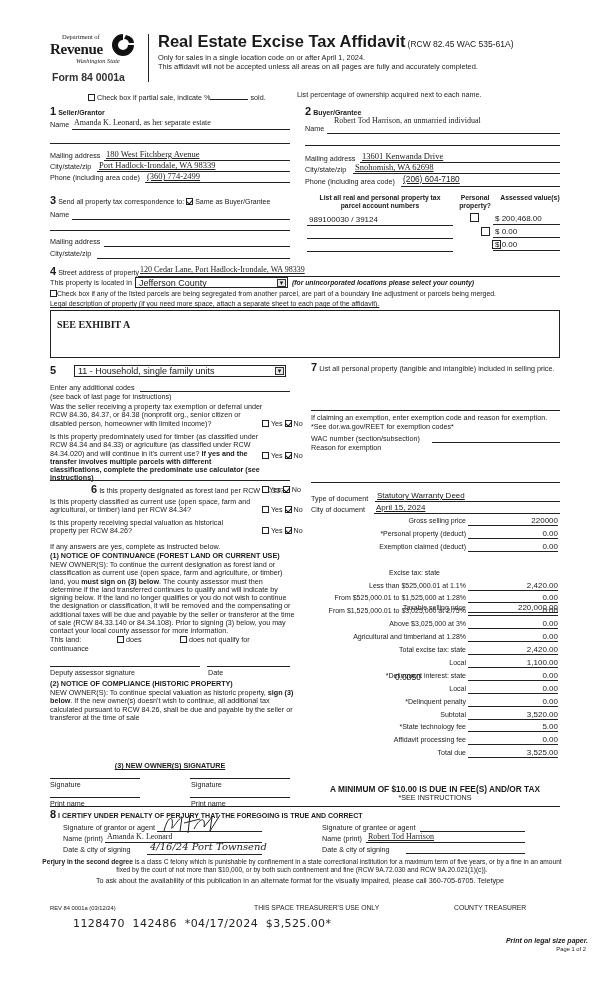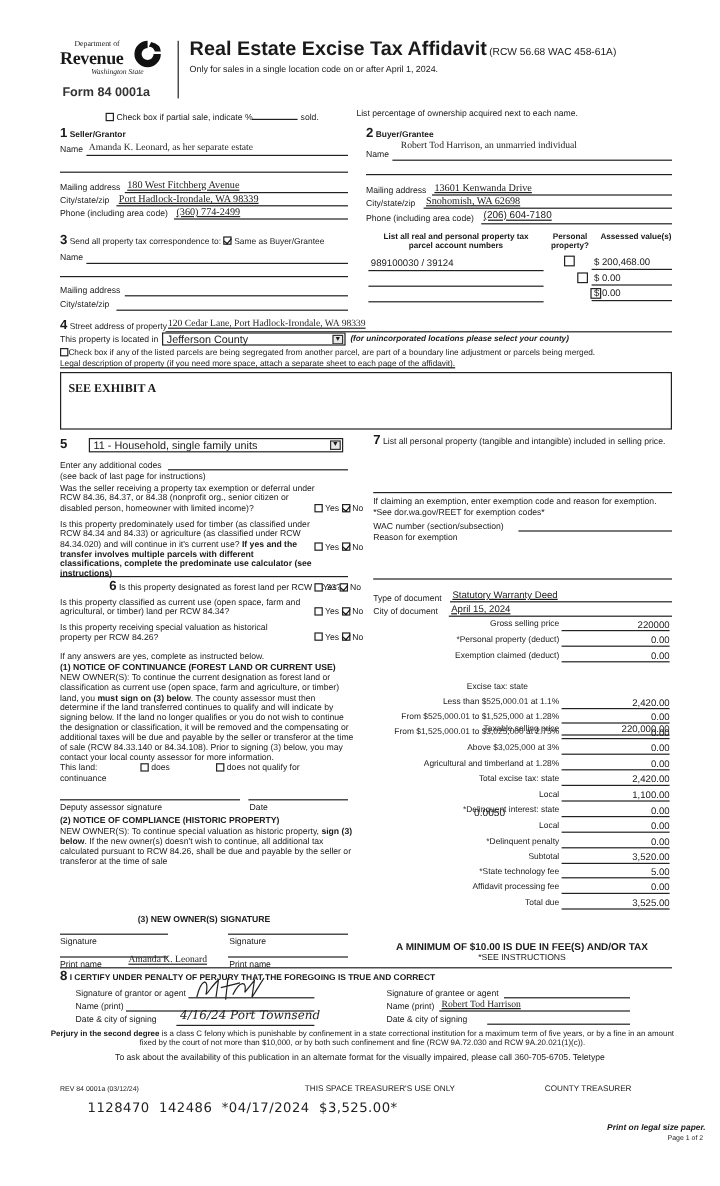--- a/index.html
+++ b/index.html
@@ -37,24 +37,25 @@
     <path d="M13 2 A11 11 0 1 0 24 13 L18 13 A5 5 0 1 1 13 8 Z" fill="#111"></path>
     <path d="M16 3 Q24 5 24 11 L19 11 Q18 7 14 7 Z" fill="#111"></path>
     <circle cx="13" cy="13" r="3.2" fill="#fff"></circle>
   </svg>
   <div class="abs serif" style="left:26px;top:24px;font-size:6.3px;font-style:italic;">Washington State</div>
   <div class="abs bold" style="left:2px;top:38px;font-size:10.5px;color:#333;">Form 84 0001a</div>
 </div>
 <div class="abs" style="left:148px;top:34px;width:1px;height:48px;background:#222;"></div>
 <div class="abs" style="left:158px;top:32px;white-space:nowrap;">
   <span class="bold" style="font-size:16.5px;">Real Estate Excise Tax Affidavit</span>
-  <span style="font-size:8.5px;">(RCW 56.68 WAC 458-61A)</span>
+  <span style="font-size:8.5px;">(RCW 82.45 WAC 535-61A)</span>
 </div>
 <div class="abs" style="left:158px;top:53px;font-size:7.4px;line-height:9px;white-space:nowrap;">
   <div>Only for sales in a single location code on or after April 1, 2024.</div>
+  <div>This affidavit will not be accepted unless all areas on all pages are fully and accurately completed.</div>
 </div>
 
 
 <div class="abs" style="left:52px;top:92px;white-space:nowrap;padding-left:36px;">
   <span class="chk"></span>
   <span>Check box if partial sale, indicate %</span><span class="uline" style="width:38px;height:8px;"></span>
   <span>sold.</span>
 </div>
 <div class="abs" style="left:297px;top:91px;white-space:nowrap;">List percentage of ownership acquired next to each name.</div>
 
@@ -208,21 +209,21 @@
 </div>
 <div class="abs" style="left:50px;top:645px;">continuance</div>
 <div class="line" style="left:50px;top:666px;width:150px;"></div>
 <div class="line" style="left:207px;top:666px;width:83px;"></div>
 <div class="abs" style="left:50px;top:669px;">Deputy assessor signature</div>
 <div class="abs" style="left:208px;top:669px;">Date</div>
 <div class="abs bold" style="left:50px;top:680px;">(2) NOTICE OF COMPLIANCE (HISTORIC PROPERTY)</div>
 <div class="abs" style="left:50px;top:689px;width:245px;line-height:8.3px;">
   <span>NEW OWNER(S): To continue special valuation as historic property, </span><span class="bold">sign (3) below</span><span>. If the new owner(s) doesn't wish to continue, all additional tax calculated pursuant to RCW 84.26, shall be due and payable by the seller or transferor at the time of sale</span>
 </div>
-<div class="abs bold ctr" style="left:50px;top:762px;width:240px;">(3) NEW OWNER(S) SIGNATURE</div>
+<div class="abs bold ctr" style="left:50px;top:762px;width:240px;text-decoration:underline;">(3) NEW OWNER(S) SIGNATURE</div>
 <div class="line" style="left:50px;top:778px;width:90px;"></div>
 <div class="line" style="left:190px;top:778px;width:100px;"></div>
 <div class="abs" style="left:50px;top:781px;">Signature</div>
 <div class="abs" style="left:191px;top:781px;">Signature</div>
 <div class="line" style="left:50px;top:797px;width:90px;"></div>
 <div class="line" style="left:190px;top:797px;width:100px;"></div>
 <div class="abs" style="left:50px;top:800px;">Print name</div>
 <div class="abs" style="left:191px;top:800px;">Print name</div>
 
 
@@ -347,21 +348,21 @@
 <div class="line" style="left:50px;top:806px;width:510px;"></div>
 <div class="abs bold" style="left:50px;top:808px;white-space:nowrap;font-size:7px;">
   <span class="secnum">8</span> <span>I CERTIFY UNDER PENALTY OF PERJURY THAT THE FOREGOING IS TRUE AND CORRECT</span>
 </div>
 <div class="abs" style="left:63px;top:824px;">Signature of grantor or agent</div>
 <div class="line" style="left:157px;top:831px;width:105px;"></div>
 <svg class="abs" style="left:160px;top:813px;" width="80" height="22" viewBox="0 0 80 22">
   <path d="M4 18 C8 2, 14 2, 12 14 C10 20, 18 6, 22 4 L20 18 M24 10 L40 6 M30 2 L28 20 M34 16 C40 4, 46 4, 44 14 L52 4 L50 18 L60 2" fill="none" stroke="#222" stroke-width="1"></path>
 </svg>
 <div class="abs" style="left:63px;top:835px;">Name (print)</div>
-<div class="abs hand" style="left:107px;top:795px;text-decoration:underline;font-size:8px;">Amanda K. Leonard</div>
+<div class="abs hand" style="left:107px;top:832px;font-size:8px;">Amanda K. Leonard</div>
 <div class="line" style="left:105px;top:842px;width:157px;"></div>
 <div class="abs" style="left:63px;top:846px;">Date &amp; city of signing</div>
 <div class="abs" style="left:150px;top:841px;font-family:'DejaVu Serif',serif;font-size:10px;font-style:italic;color:#222;white-space:nowrap;">4/16/24 Port Townsend</div>
 <div class="line" style="left:147px;top:854px;width:115px;"></div>
 
 <div class="abs" style="left:322px;top:824px;">Signature of grantee or agent</div>
 <div class="line" style="left:420px;top:831px;width:105px;"></div>
 <div class="abs" style="left:322px;top:835px;">Name (print)</div>
 <div class="abs hand" style="left:368px;top:832px;text-decoration:underline;font-size:8px;">Robert Tod Harrison</div>
 <div class="line" style="left:366px;top:842px;width:159px;"></div>

